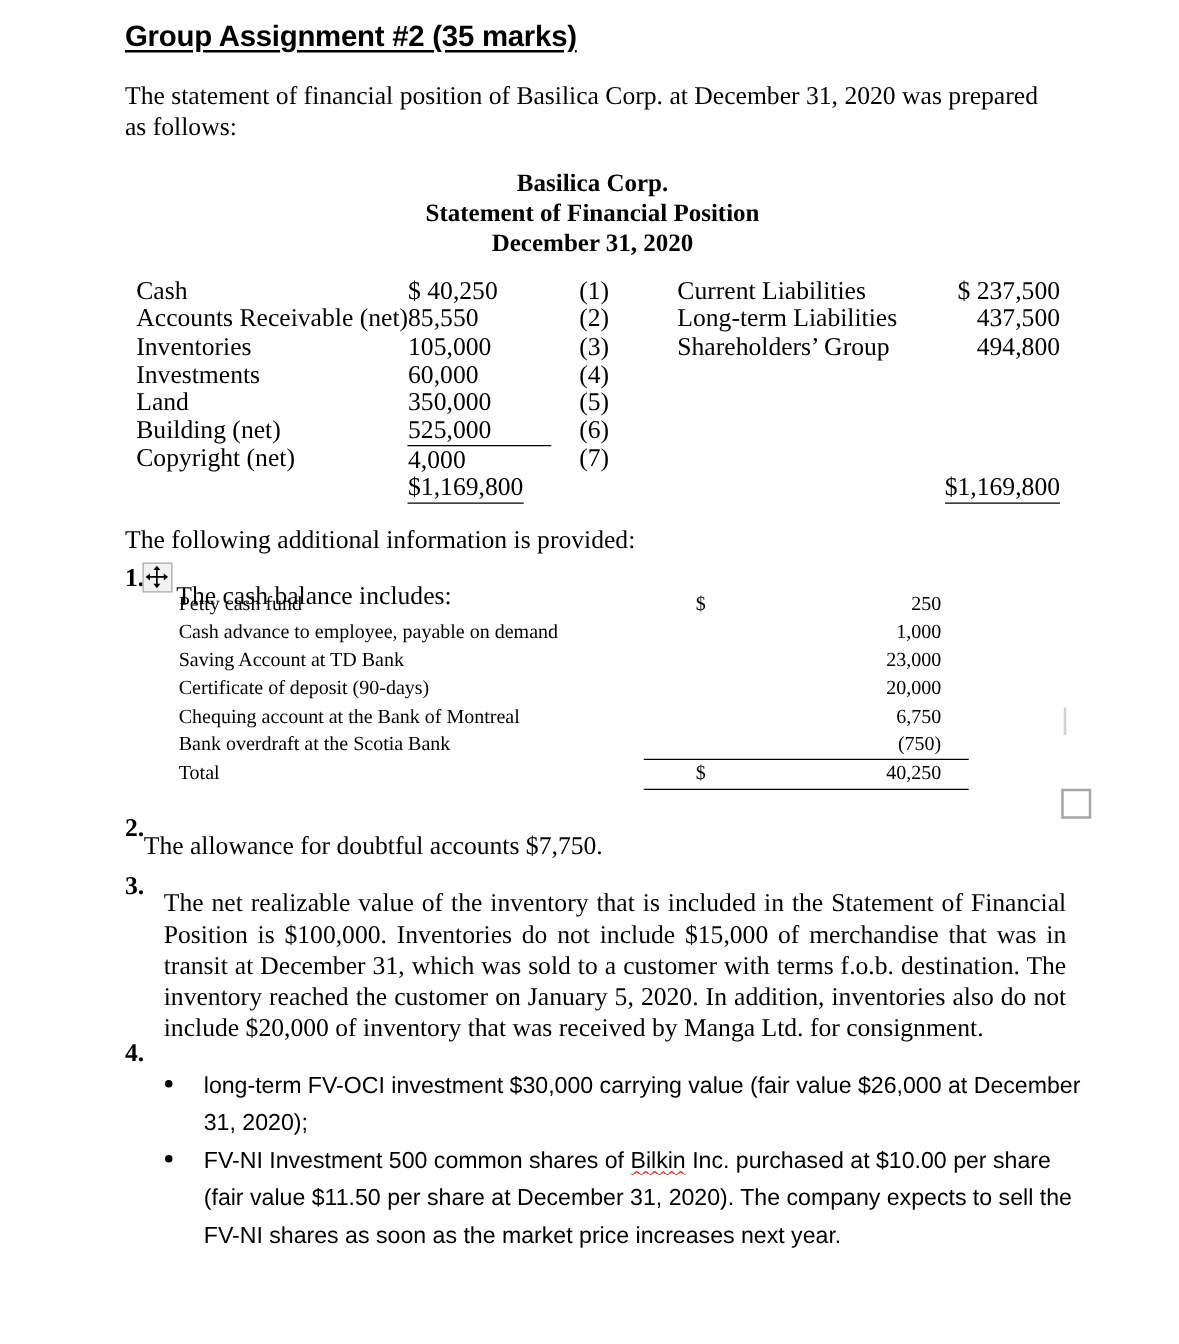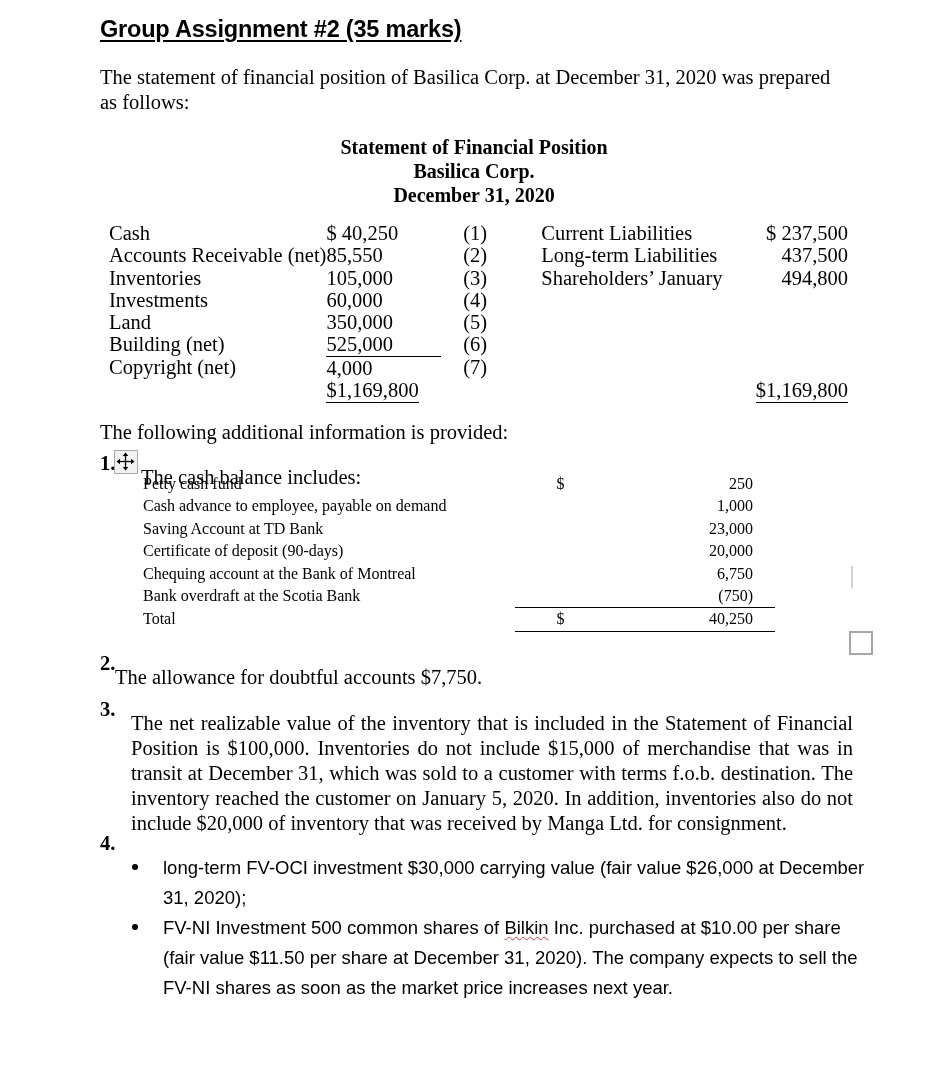--- a/index.html
+++ b/index.html
@@ -203,22 +203,22 @@
 </head>
 <body>
 
 <div class="page">
 
   <div class="doc-title">Group Assignment #2 (35 marks)</div>
 
   <div class="intro">The statement of financial position of Basilica Corp. at December 31, 2020 was prepared as follows:</div>
 
   <div class="stmt-head">
+    <div>Basilica Corp.</div>
     <div>Statement of Financial Position</div>
-    <div>Basilica Corp.</div>
     <div>December 31, 2020</div>
   </div>
 
   <div class="bs">
     <table>
       <tbody>
         <tr>
           <td class="c-asset-label">Cash</td>
           <td class="c-asset-amt"><span>$ </span><span>40,250</span></td>
           <td class="c-asset-ref">(1)</td>
@@ -232,21 +232,21 @@
           <td class="c-asset-ref">(2)</td>
           <td class="c-gap"></td>
           <td class="c-liab-label">Long-term Liabilities</td>
           <td class="c-liab-amt">437,500</td>
         </tr>
         <tr>
           <td class="c-asset-label">Inventories</td>
           <td class="c-asset-amt">105,000</td>
           <td class="c-asset-ref">(3)</td>
           <td class="c-gap"></td>
-          <td class="c-liab-label">Shareholders’ January</td>
+          <td class="c-liab-label">Shareholders’ Group</td>
           <td class="c-liab-amt">494,800</td>
         </tr>
         <tr>
           <td class="c-asset-label">Investments</td>
           <td class="c-asset-amt">60,000</td>
           <td class="c-asset-ref">(4)</td>
           <td class="c-gap"></td>
           <td></td>
           <td></td>
         </tr>

